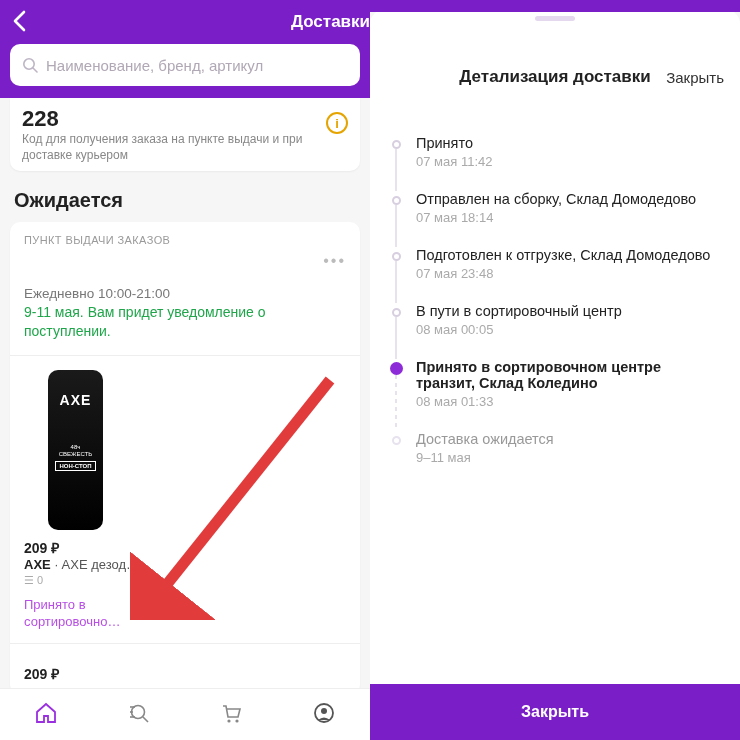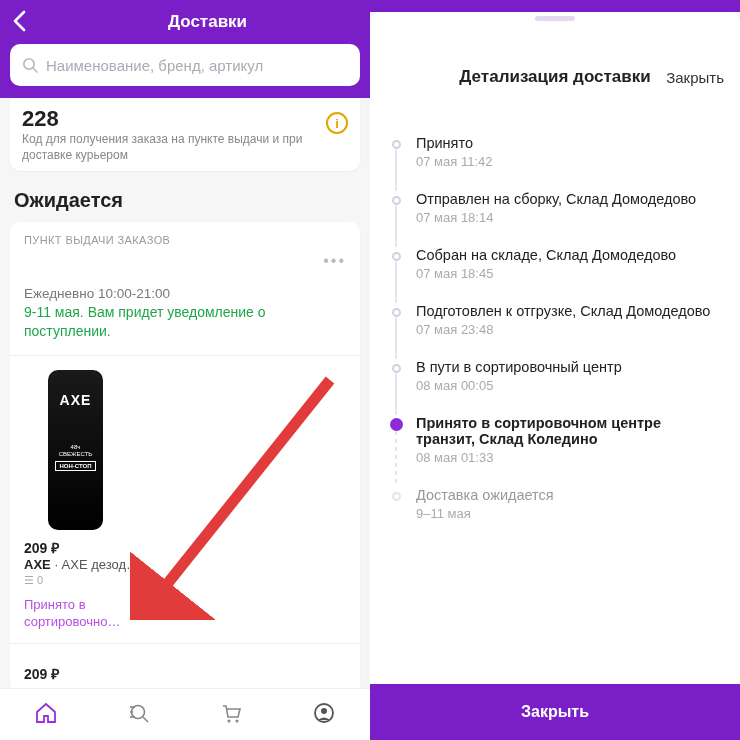--- a/index.html
+++ b/index.html
@@ -1,21 +1,21 @@
 <!DOCTYPE html>
 <html><head>
 <meta charset="utf-8">
 <style>
   * { margin: 0; padding: 0; box-sizing: border-box; }
   body { font-family: -apple-system, "Helvetica Neue", Arial, sans-serif; background: #fff; width: 740px; height: 740px; overflow: hidden; }
   .container { display: flex; width: 740px; height: 740px; }
   .pane { width: 370px; height: 740px; position: relative; background: #f6f6f6; overflow: hidden; display:flex; flex-direction:column;}
   
   .header-l { background: #7a1ec7; color: #fff; padding-bottom: 12px;}
-  .hl-top { display:flex; align-items:center; justify-content:center; position:relative; height:44px;padding-left:45px;}
+  .hl-top { display:flex; align-items:center; justify-content:flex-end; position:relative; height:44px;padding-left:45px;}
   .hl-back { position:absolute; left:12px; top:10px; color:#fff; }
   .hl-title { font-size:17px; font-weight:600; }
   .search-wrap { margin: 0 10px; }
   .search { background:#fff; border-radius:10px; height:42px; display:flex; align-items:center; padding:0 12px; gap:8px; color:#888;}
   .search input { border:none; outline:none; font-size:15px; color:#333; flex:1; background:transparent;}
   .search input::placeholder{color:#b0a8b5;}
   .code-card { background:#fff; margin:0 10px 12px 10px; border-radius:10px; padding:8px 12px; display:flex; align-items:flex-start; gap:6px; box-shadow:0 1px 2px rgba(0,0,0,.05);}
   .code-num { font-size:22px; font-weight:700; color:#222;}
   .code-desc { font-size:12px; color:#888; line-height:1.3;}
   .code-left{flex:1;}
@@ -192,30 +192,20 @@
               <div class="evt-title">Отправлен на сборку, Склад Домодедово</div>
               <div class="evt-sub">07 мая 18:14</div>
             </div>
           </div>
           <div class="trow">
             <div class="dot-col">
               <div class="dot"></div>
               <div class="seg"></div>
             </div>
             <div class="tcontent">
-              <div class="evt-title">Собран на складе, Склад Домодедово</div>
-              <div class="evt-sub">07 мая 18:45</div>
-            </div>
-          </div>
-          <div class="trow">
-            <div class="dot-col">
-              <div class="dot"></div>
-              <div class="seg"></div>
-            </div>
-            <div class="tcontent">
               <div class="evt-title">Подготовлен к отгрузке, Склад Домодедово</div>
               <div class="evt-sub">07 мая 23:48</div>
             </div>
           </div>
           <div class="trow">
             <div class="dot-col">
               <div class="dot"></div>
               <div class="seg"></div>
             </div>
             <div class="tcontent">

